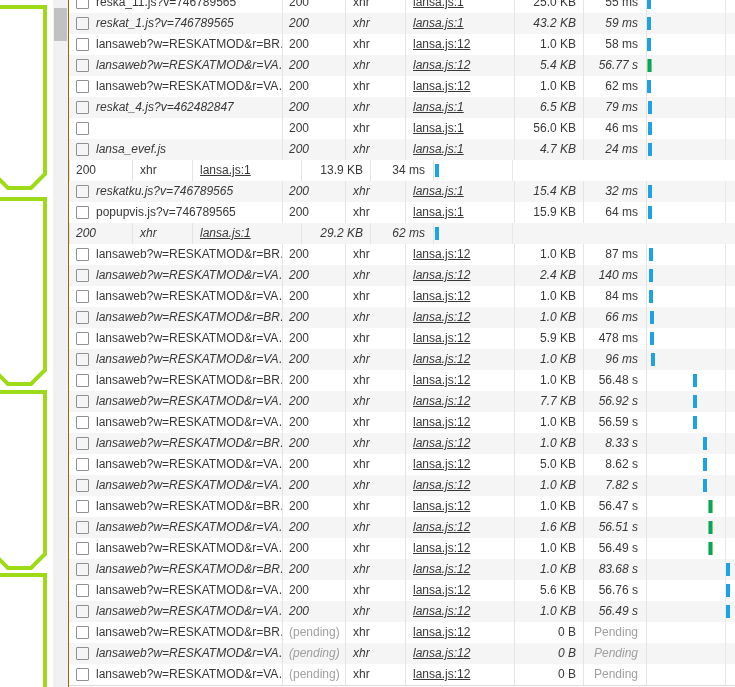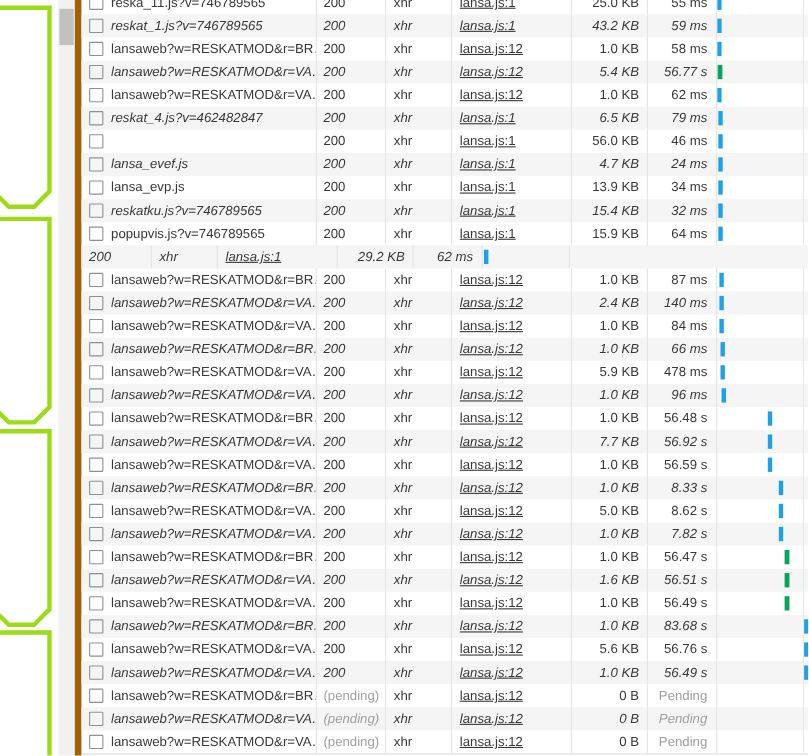--- a/index.html
+++ b/index.html
@@ -9,21 +9,21 @@
     font-family:"Liberation Sans","DejaVu Sans",sans-serif;
     font-size:12px;color:var(--text,#383838);
   }
   
   .page-left{position:absolute;left:0;top:0;width:68px;height:687px;background:#fff;}
   .gshape{stroke:var(--accent,#9cdb16);stroke-width:4;fill:none;stroke-linejoin:miter;}
   
   .scrollbar-track{position:absolute;left:53px;top:0;width:15px;height:687px;background:#f1f1f1;}
   .scrollbar-thumb{position:absolute;left:1px;top:8px;width:13px;height:33px;background:#c1c1c1;}
   
-  .net-table{position:absolute;left:68px;top:0;width:667px;height:687px;background:#fff;border-left:6px solid #a16207;box-sizing:border-box;overflow:hidden;}
+  .net-table{position:absolute;left:68px;top:0;width:667px;height:687px;background:#fff;border-left:1px solid #a16207;box-sizing:border-box;overflow:hidden;}
   .rows{position:absolute;left:0;top:-8px;width:100%;border-bottom:1px solid #dcdcdc;}
   .row{display:flex;height:21px;line-height:21px;white-space:nowrap;}
   .row.alt{background:#f5f5f5;font-style:italic;}
   .cell{box-sizing:border-box;overflow:hidden;flex:none;}
   .cell.c-name{width:213px;padding-left:7px;display:flex;align-items:center;}
   .cell.c-status{width:63px;border-left:1px solid #e4e4e4;padding-left:6px;}
   .cell.c-type{width:60px;border-left:1px solid #e4e4e4;padding-left:7px;}
   .cell.c-init{width:109px;border-left:1px solid #e4e4e4;padding-left:7px;}
   .cell.c-size{width:69px;border-left:1px solid #e4e4e4;padding-right:7px;text-align:right;}
   .cell.c-time{width:63px;border-left:1px solid #e4e4e4;padding-right:8px;text-align:right;}
@@ -177,24 +177,20 @@
     <div class="cell c-init">
       <span class="ln">lansa.js:1</span>
     </div>
     <div class="cell c-size">4.7 KB</div>
     <div class="cell c-time">24 ms</div>
     <div class="cell c-wf">
       <i class="bar blue" style="left: 1px;"></i>
     </div>
   </div>
       <div class="row">
-    <div class="cell c-name">
-      <span class="fi"></span>
-      <span class="nm">lansa_evp.js</span>
-    </div>
     <div class="cell c-status">200</div>
     <div class="cell c-type">xhr</div>
     <div class="cell c-init">
       <span class="ln">lansa.js:1</span>
     </div>
     <div class="cell c-size">13.9 KB</div>
     <div class="cell c-time">34 ms</div>
     <div class="cell c-wf">
       <i class="bar blue" style="left: 1px;"></i>
     </div>

